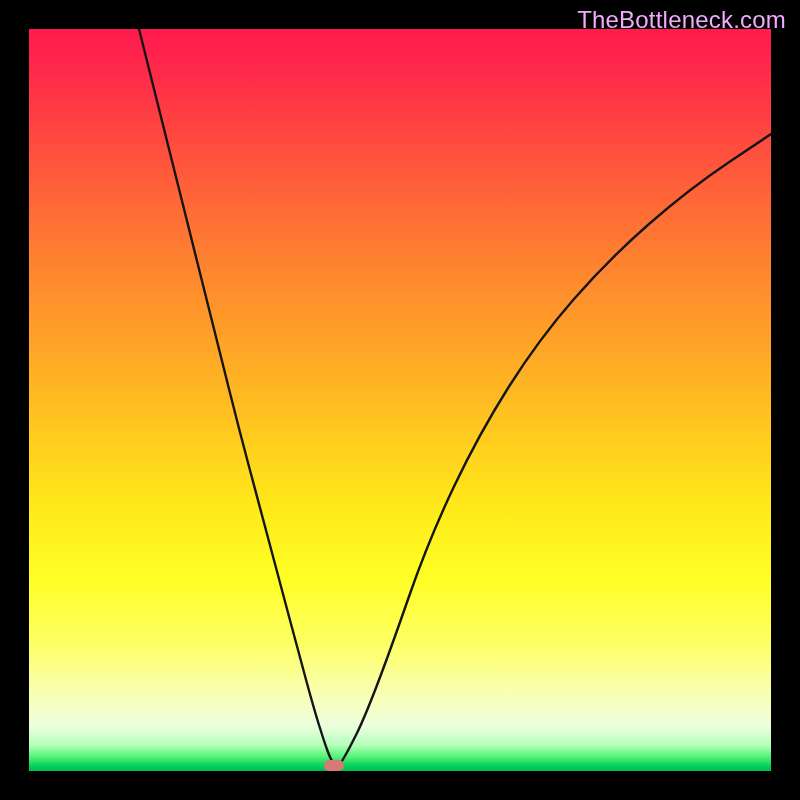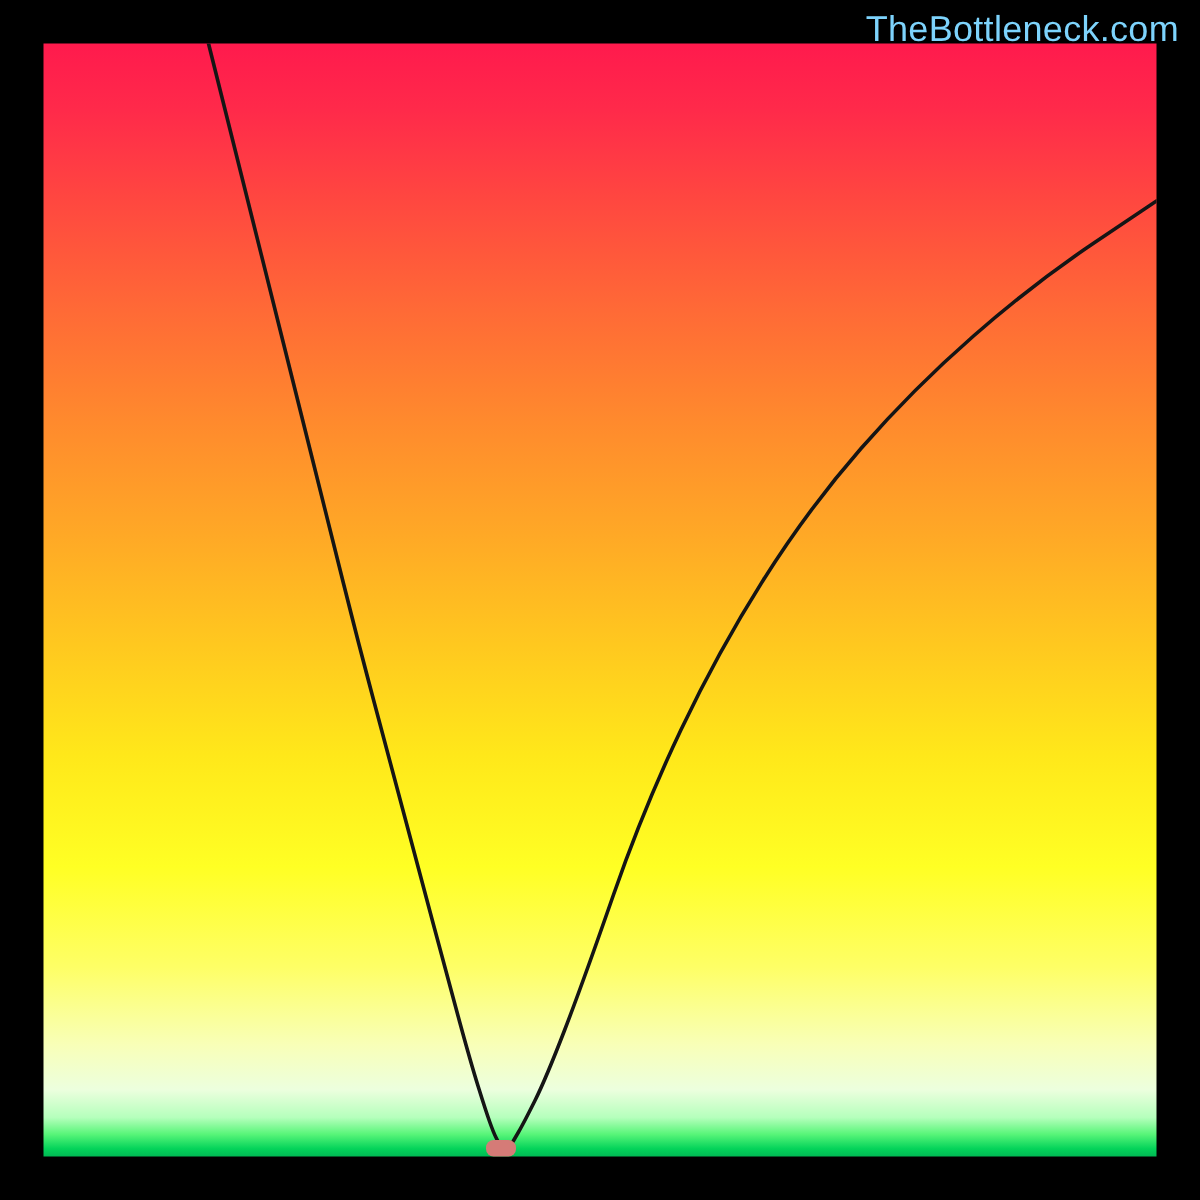--- a/index.html
+++ b/index.html
@@ -9,21 +9,21 @@
     width: 800px;
     height: 800px;
     background: #000;
   }
   .watermark {
     position: absolute;
     top: 6px;
     right: 14px;
     font-family: Arial, Helvetica, sans-serif;
     font-size: 24px;
-    color: #7dd3fc;
+    color: #f0abfc;
     letter-spacing: 0.2px;
     user-select: none;
   }
   .plot {
     position: absolute;
     left: 29px;
     top: 29px;
     width: 742px;
     height: 742px;
     background: linear-gradient(to bottom,

